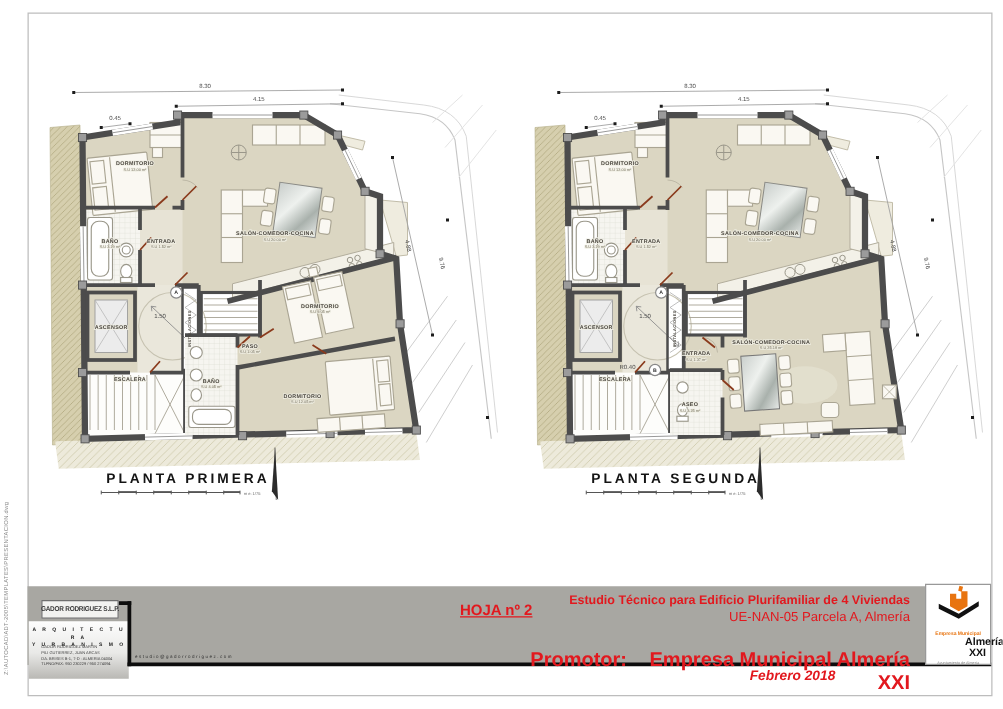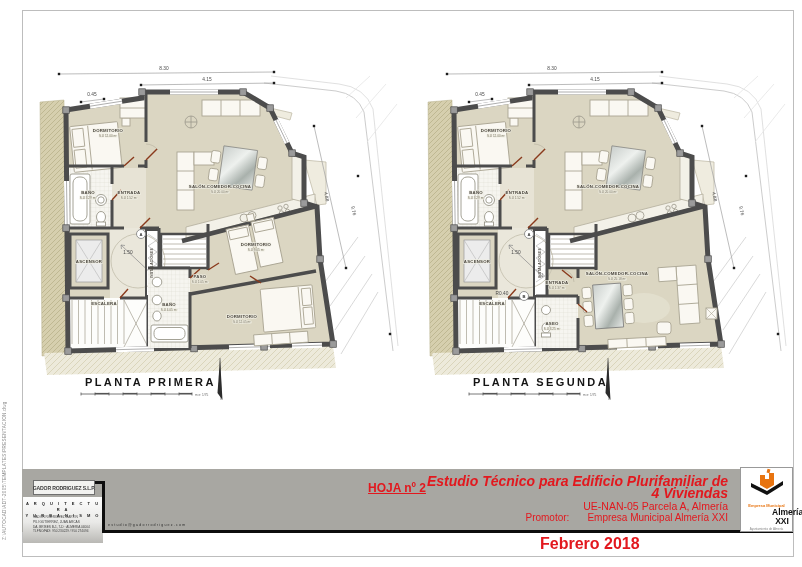--- a/index.html
+++ b/index.html
@@ -56,26 +56,26 @@
           font-size:4px;font-weight:700;letter-spacing:2px;line-height:6px;}
   .tb-details{position:absolute;left:33px;top:515px;width:70px;color:#3f3f3f;
               font-size:3.2px;line-height:4.8px;white-space:nowrap;}
   .tb-step-v{position:absolute;left:102px;top:481px;width:3px;height:52px;background:#0d0d0d;}
   .tb-step-h{position:absolute;left:86px;top:481px;width:19px;height:3px;background:#0d0d0d;}
   .tb-bottomline{position:absolute;left:102px;top:530px;width:691px;height:3px;background:#0d0d0d;}
   .tb-email{position:absolute;left:108px;top:523px;font-size:3.6px;letter-spacing:1.2px;color:#2e2e2e;}
   .tb-hoja{position:absolute;left:352px;top:481px;width:90px;text-align:center;
            font-size:12px;font-weight:700;color:#e2181e;text-decoration:underline;}
   .tb-proj{position:absolute;left:420px;top:475px;width:308px;text-align:right;color:#e2181e;}
-  .tb-proj .l1{font-size:14px;font-weight:700;line-height:12px;font-style:italic;}
+  .tb-proj .l1{font-size:10px;font-weight:700;line-height:12px;}
   .tb-proj .l2{font-size:10.5px;font-weight:400;line-height:12px;margin-top:1px;}
-  .tb-promoline{margin-top:0;font-size:10px;font-weight:400;}
+  .tb-promoline{margin-top:20px;font-size:16px;font-weight:700;}
   .tb-promolabel{margin-right:18px;}
-  .tb-date{position:absolute;left:540px;top:535px;width:188px;text-align:left;
-           font-size:16px;font-weight:700;color:#e2181e;}
+  .tb-date{position:absolute;left:540px;top:535px;width:188px;text-align:center;
+           font-size:11px;font-weight:700;color:#e2181e;font-style:italic;}
   .tb-logo{position:absolute;left:740px;top:467px;width:53px;height:65px;background:#fff;
            border:1px solid #999;box-sizing:border-box;text-align:center;}
   .tb-logo .ll1{font-size:4px;font-weight:700;color:#e87410;margin-top:1px;}
   .tb-logo .ll2{font-size:8.5px;font-weight:900;color:#111;line-height:9px;margin-left:31px;}
   .tb-logo .ll3{font-size:3px;color:#888;margin-top:1px;}
 </style>
 </head>
 <body>
 
 <div class="sheet">

